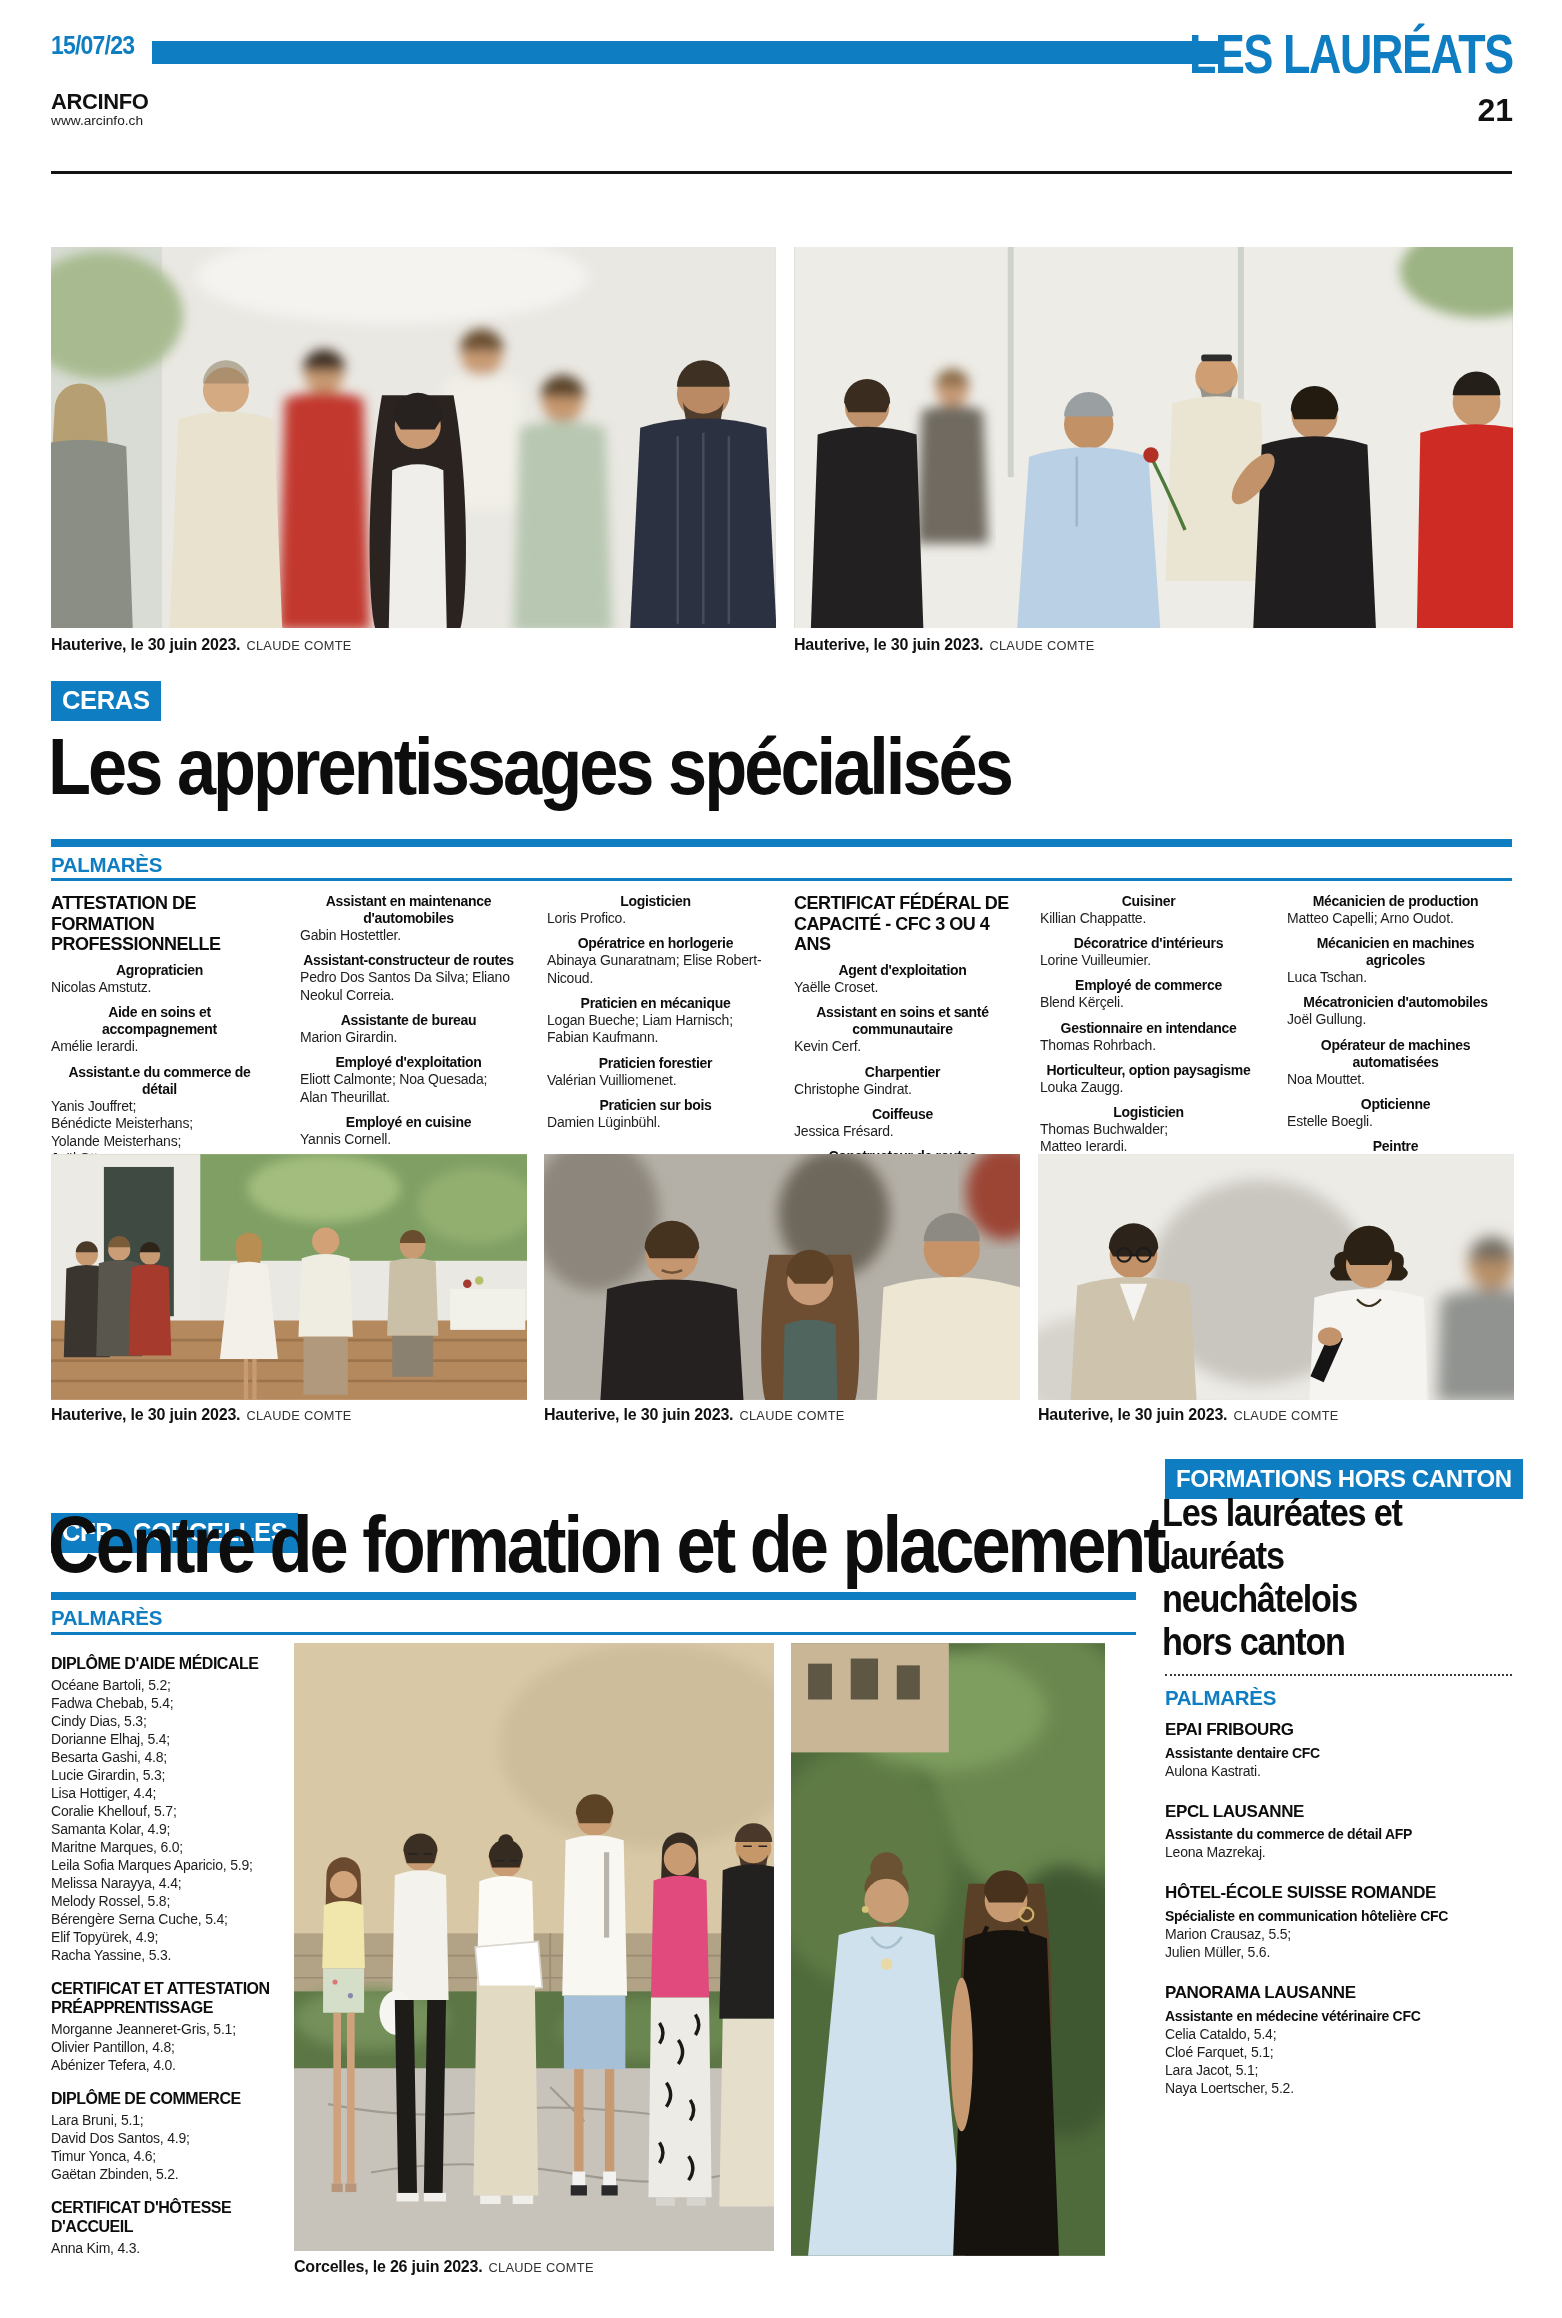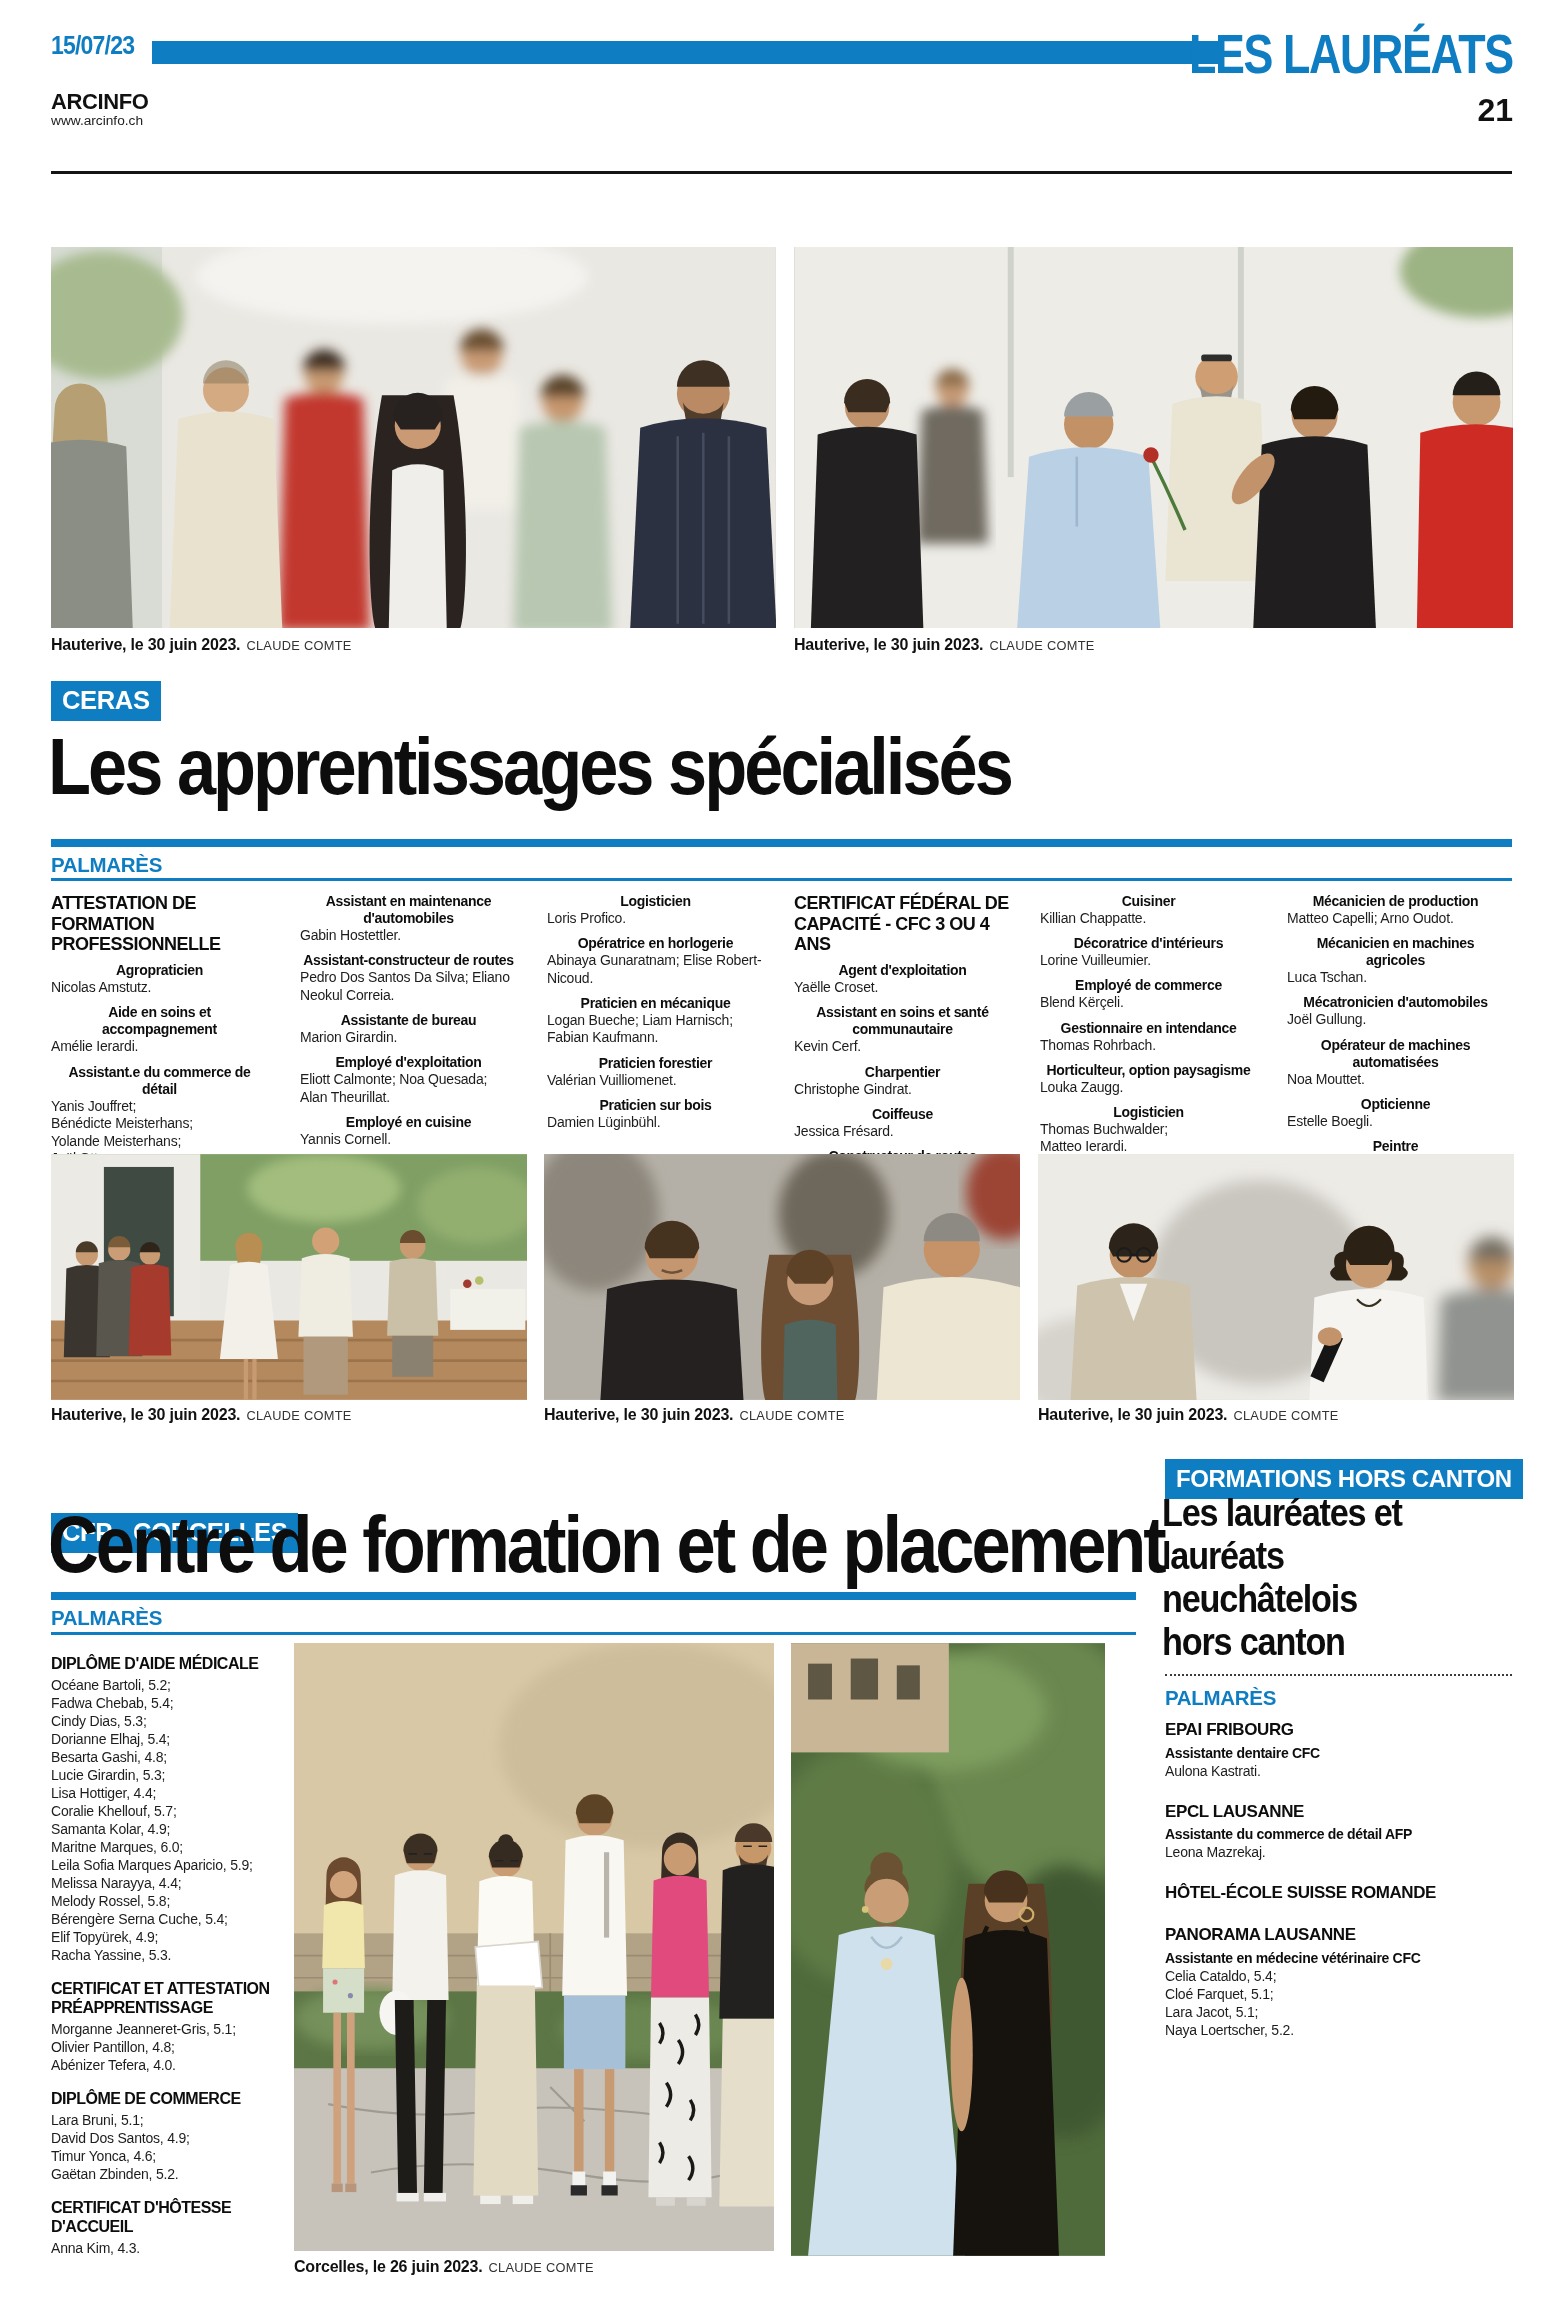--- a/index.html
+++ b/index.html
@@ -654,20 +654,25 @@
     </div>
     <div class="school">
       <div class="sch">EPCL LAUSANNE</div>
       <div class="prog">
           <div class="t">Assistante du commerce de détail AFP</div>
           <div class="n">Leona Mazrekaj.</div>
         </div>
     </div>
     <div class="school">
       <div class="sch">HÔTEL-ÉCOLE SUISSE ROMANDE</div>
+      <div class="prog">
+          <div class="t">Spécialiste en communication hôtelière CFC</div>
+          <div class="n">Marion Crausaz, 5.5;
+Julien Müller, 5.6.</div>
+        </div>
     </div>
     <div class="school">
       <div class="sch">PANORAMA LAUSANNE</div>
       <div class="prog">
           <div class="t">Assistante en médecine vétérinaire CFC</div>
           <div class="n">Celia Cataldo, 5.4;
 Cloé Farquet, 5.1;
 Lara Jacot, 5.1;
 Naya Loertscher, 5.2.</div>
         </div>

